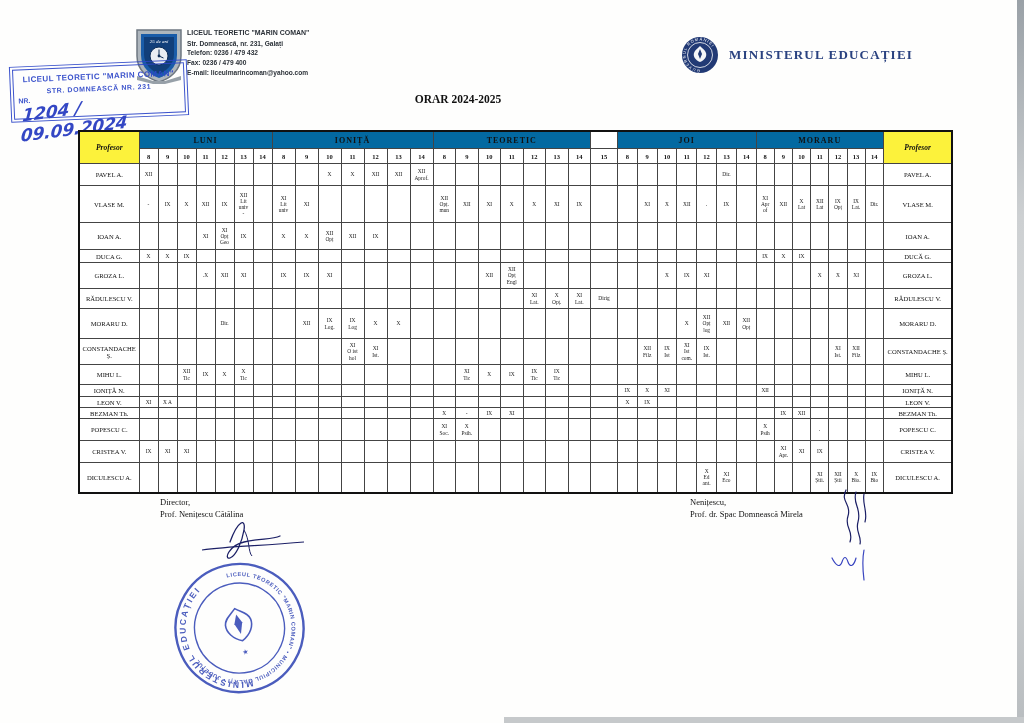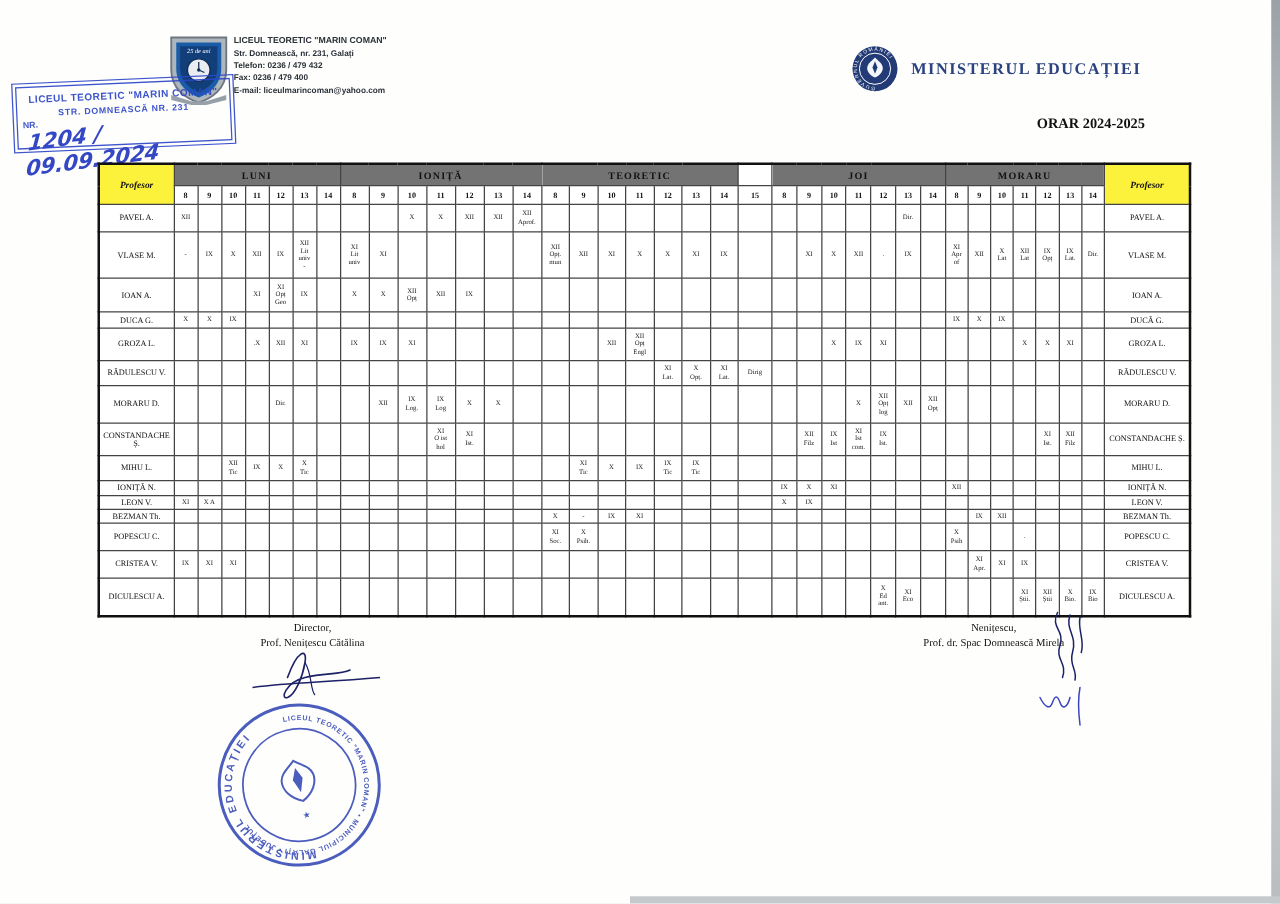--- a/index.html
+++ b/index.html
@@ -22,40 +22,40 @@
                   text-align:center;padding-top:5px;box-sizing:border-box;opacity:.92;}
   .registry-stamp .rs1{font-size:8px;letter-spacing:.4px;}
   .registry-stamp .rs2{font-size:7px;margin-top:4px;letter-spacing:.6px;}
   .registry-stamp .nr-row{text-align:left;font-size:7px;margin:2px 0 0 4px;}
   .handwriting{display:inline-block;font-family:"DejaVu Sans",sans-serif;font-style:italic;
                font-size:17px;color:#2338c0;transform:rotate(-5deg) skewX(-12deg);
                font-weight:bold;margin-left:2px;position:relative;top:-6px;}
   .ministry{position:absolute;left:681px;top:36px;display:flex;align-items:center;}
   .ministry-name{margin-left:10px;font-size:13px;font-weight:bold;letter-spacing:1.2px;
                  color:#2a4280;font-family:"Liberation Serif",serif;}
-  .title-block{position:absolute;left:0;top:93px;width:916px;text-align:right;}
+  .title-block{position:absolute;left:0;top:93px;width:916px;text-align:center;}
   .title{font-size:11.5px;font-weight:bold;}
   .subtitle{font-size:9.5px;font-weight:bold;}
 
   
   table.orar{position:absolute;left:78px;top:130px;border-collapse:collapse;table-layout:fixed;
              border:2px solid #111;}
   table.orar td,table.orar th{border:0.8px solid #444;padding:0;overflow:hidden;
              text-align:center;vertical-align:middle;}
   table.orar .gs{border-left:1.8px solid #111;}
-  th.dayhead{background:#737373;font-size:8px;font-weight:bold;letter-spacing:1px;height:16px;}
+  th.dayhead{background:#0369a1;font-size:8px;font-weight:bold;letter-spacing:1px;height:16px;}
   th.dayhead.nolabel{background:#fff;}
   th.hourhead{font-size:6.5px;font-weight:bold;height:14px;background:#fff;}
   th.profhead{background:#fcf23b;font-size:7.5px;font-weight:bold;border:1.8px solid #111;font-style:italic;}
   td.rowlabel{font-size:6.6px;background:#fff;border-left:1.8px solid #111;border-right:1.8px solid #111;
               padding:0 2px;}
   td.cell{font-size:5.4px;line-height:1.12;white-space:pre-line;background:#fff;color:#1a1a1a;}
 
   
-  .sig-block{position:absolute;font-size:8.5px;text-align:center;line-height:1.45;}
+  .sig-block{position:absolute;font-size:8.5px;text-align:left;line-height:1.45;}
   .sig-director{left:160px;top:496px;width:180px;}
   .sig-intocmit{left:690px;top:496px;width:210px;}
   .sig-svg{position:absolute;}
   .round-stamp{position:absolute;left:170px;top:558px;transform:rotate(-14deg);opacity:.88;}
 </style>
 </head>
 <body>
 
 <div class="page">
 

